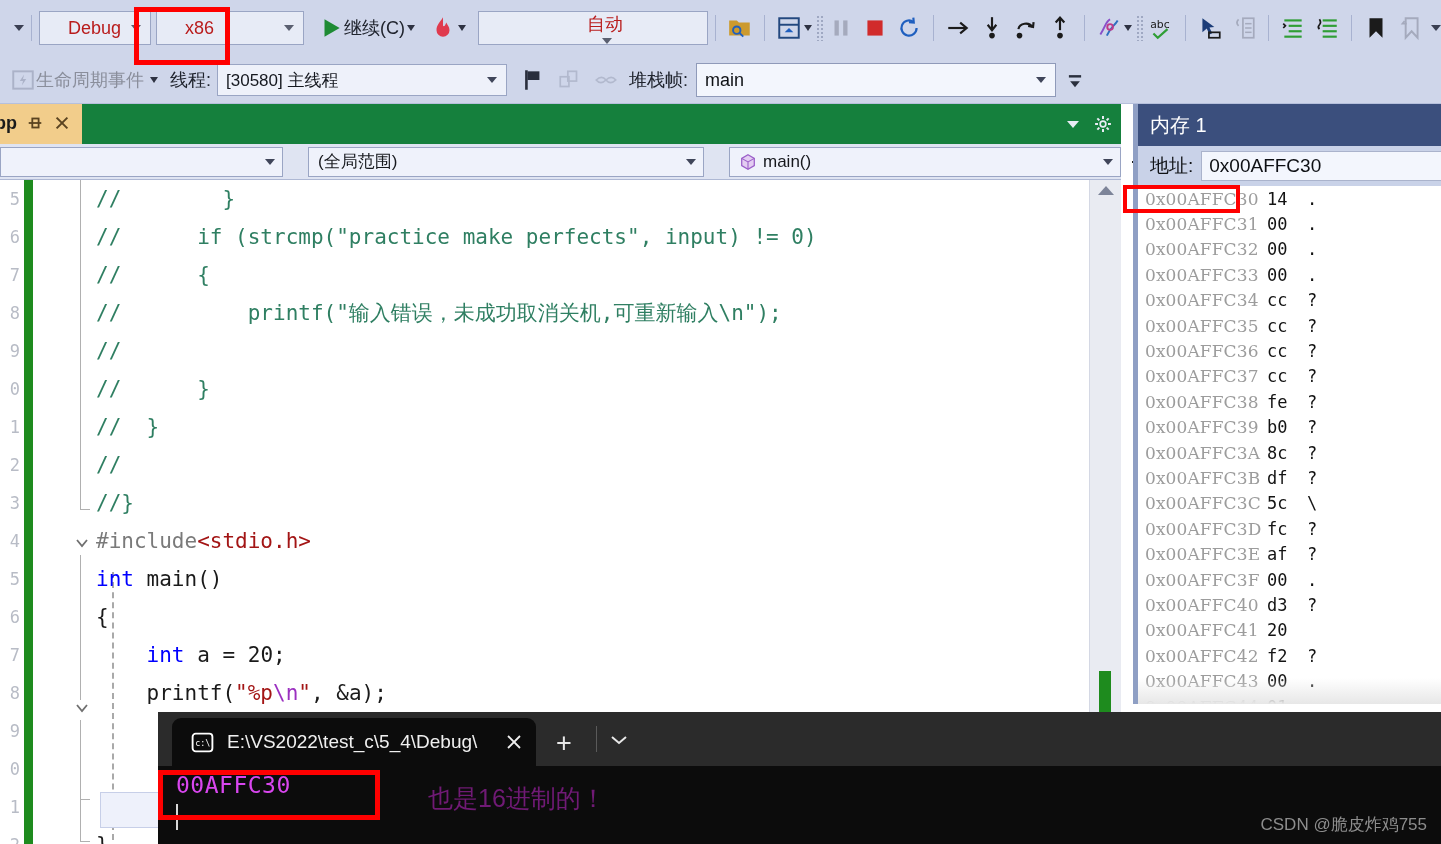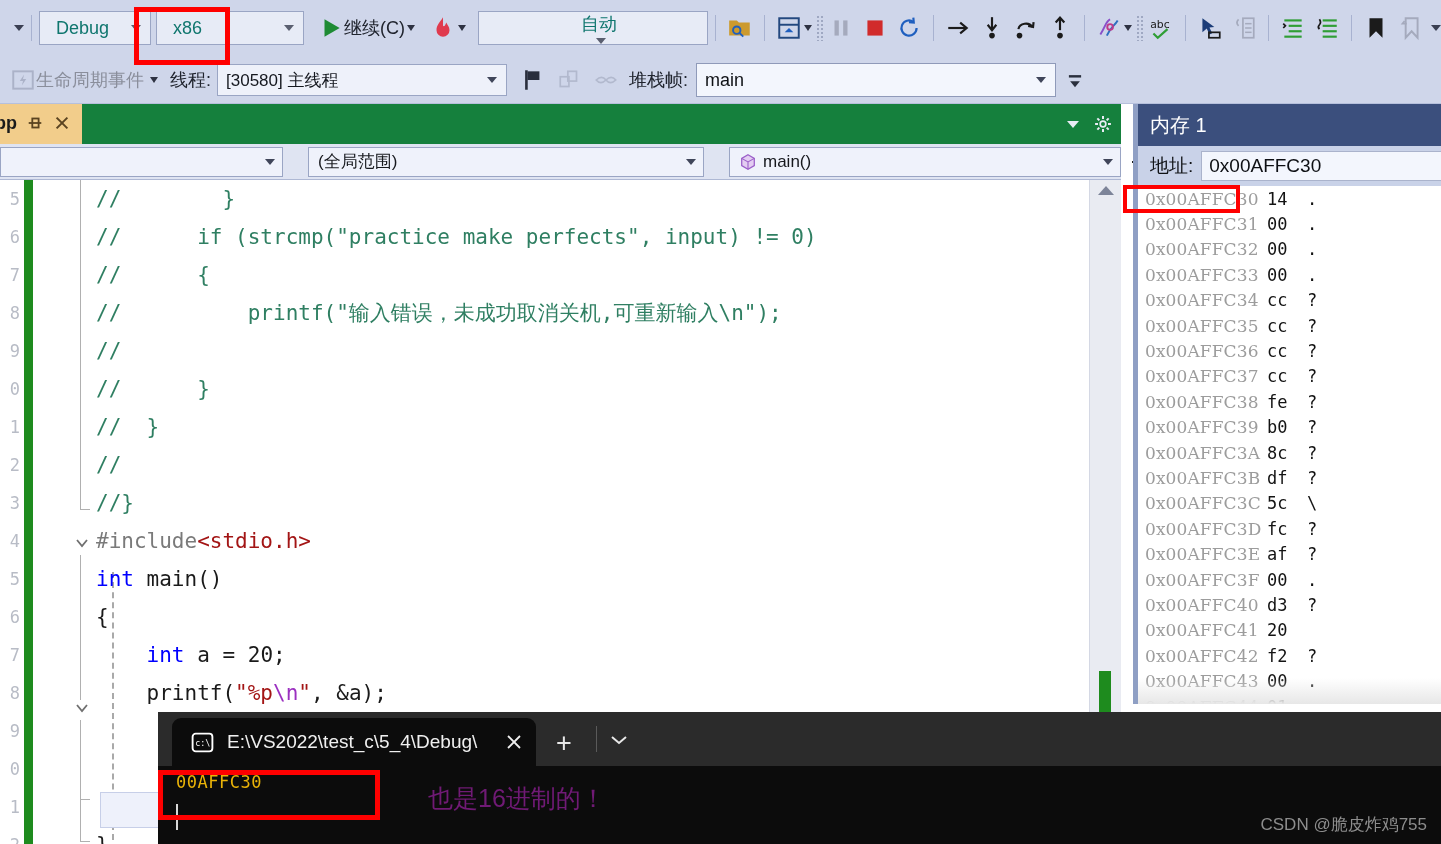--- a/index.html
+++ b/index.html
@@ -21,22 +21,22 @@
   .tbrow1 { top: 0; height: 56px; padding-left: 4px; }
   .tbrow2 { top: 56px; height: 48px; padding-left: 4px; }
 
   .tb-sep { width: 1px; height: 26px; background: #a8b2d0; margin: 0 7px; flex: 0 0 auto; }
   .tb-caret {
     width: 0; height: 0; border-left: 5px solid transparent; border-right: 5px solid transparent;
     border-top: 6px solid #3a3f52; flex: 0 0 auto;
   }
   .tb-combo {
     height: 34px; background: #e7ebf6; border: 1px solid #9aa5c4;
-    display: flex; align-items: center; padding: 0 4px 0 16px;
-    font-size: 18px; color: #0f766e; flex: 0 0 auto; position: relative;
+    display: flex; align-items: center; padding: 0 4px 0 28px;
+    font-size: 18px; color: #b91c1c; flex: 0 0 auto; position: relative;
   }
   .tb-combo .cv { flex: 1 1 auto; white-space: nowrap; overflow: hidden; }
   .tb-combo .ca {
     width: 0; height: 0; border-left: 5px solid transparent; border-right: 5px solid transparent;
     border-top: 6px solid #5a5f70; margin-left: 8px; margin-right: 5px;
   }
   .combo-debug { width: 112px; }
   .combo-x86   { width: 148px; justify-content: space-between; }
   .combo-auto  { width: 230px; flex-direction: column; }
 
@@ -223,21 +223,21 @@
   .cplus {
     position: absolute; left: 398px; top: 18px; font-size: 27px; color: #e8e8e8; line-height: 1;
   }
   .cvsep { position: absolute; left: 438px; top: 14px; width: 1px; height: 26px; background: #5a5a5a; }
   .cchev { position: absolute; left: 452px; top: 22px; width: 18px; height: 12px; }
   .console-body {
     position: absolute; left: 0; top: 54px; width: 1283px; height: 78px; background: #0c0c0c;
   }
   .cout {
     position: absolute; left: 18px; top: 6px; font-family: "DejaVu Sans Mono", monospace;
-    font-size: 17px; color: #eab308; letter-spacing: .5px;
+    font-size: 23px; color: #d946ef; letter-spacing: .5px;
   }
   .ccaret { position: absolute; left: 18px; top: 38px; width: 2px; height: 26px; background: #d8d8d8; }
   .watermark {
     position: absolute; right: 14px; bottom: 8px; font-size: 17px; color: #8d8d8d;
   }
 
   
   .redbox { position: absolute; border: 5px solid #ff0000; pointer-events: none; }
   .rb-x86 { left: 134px; top: 7px; width: 96px; height: 58px; }
   .rb-mem { left: 1123px; top: 185px; width: 117px; height: 28px; border-width: 4px; }

